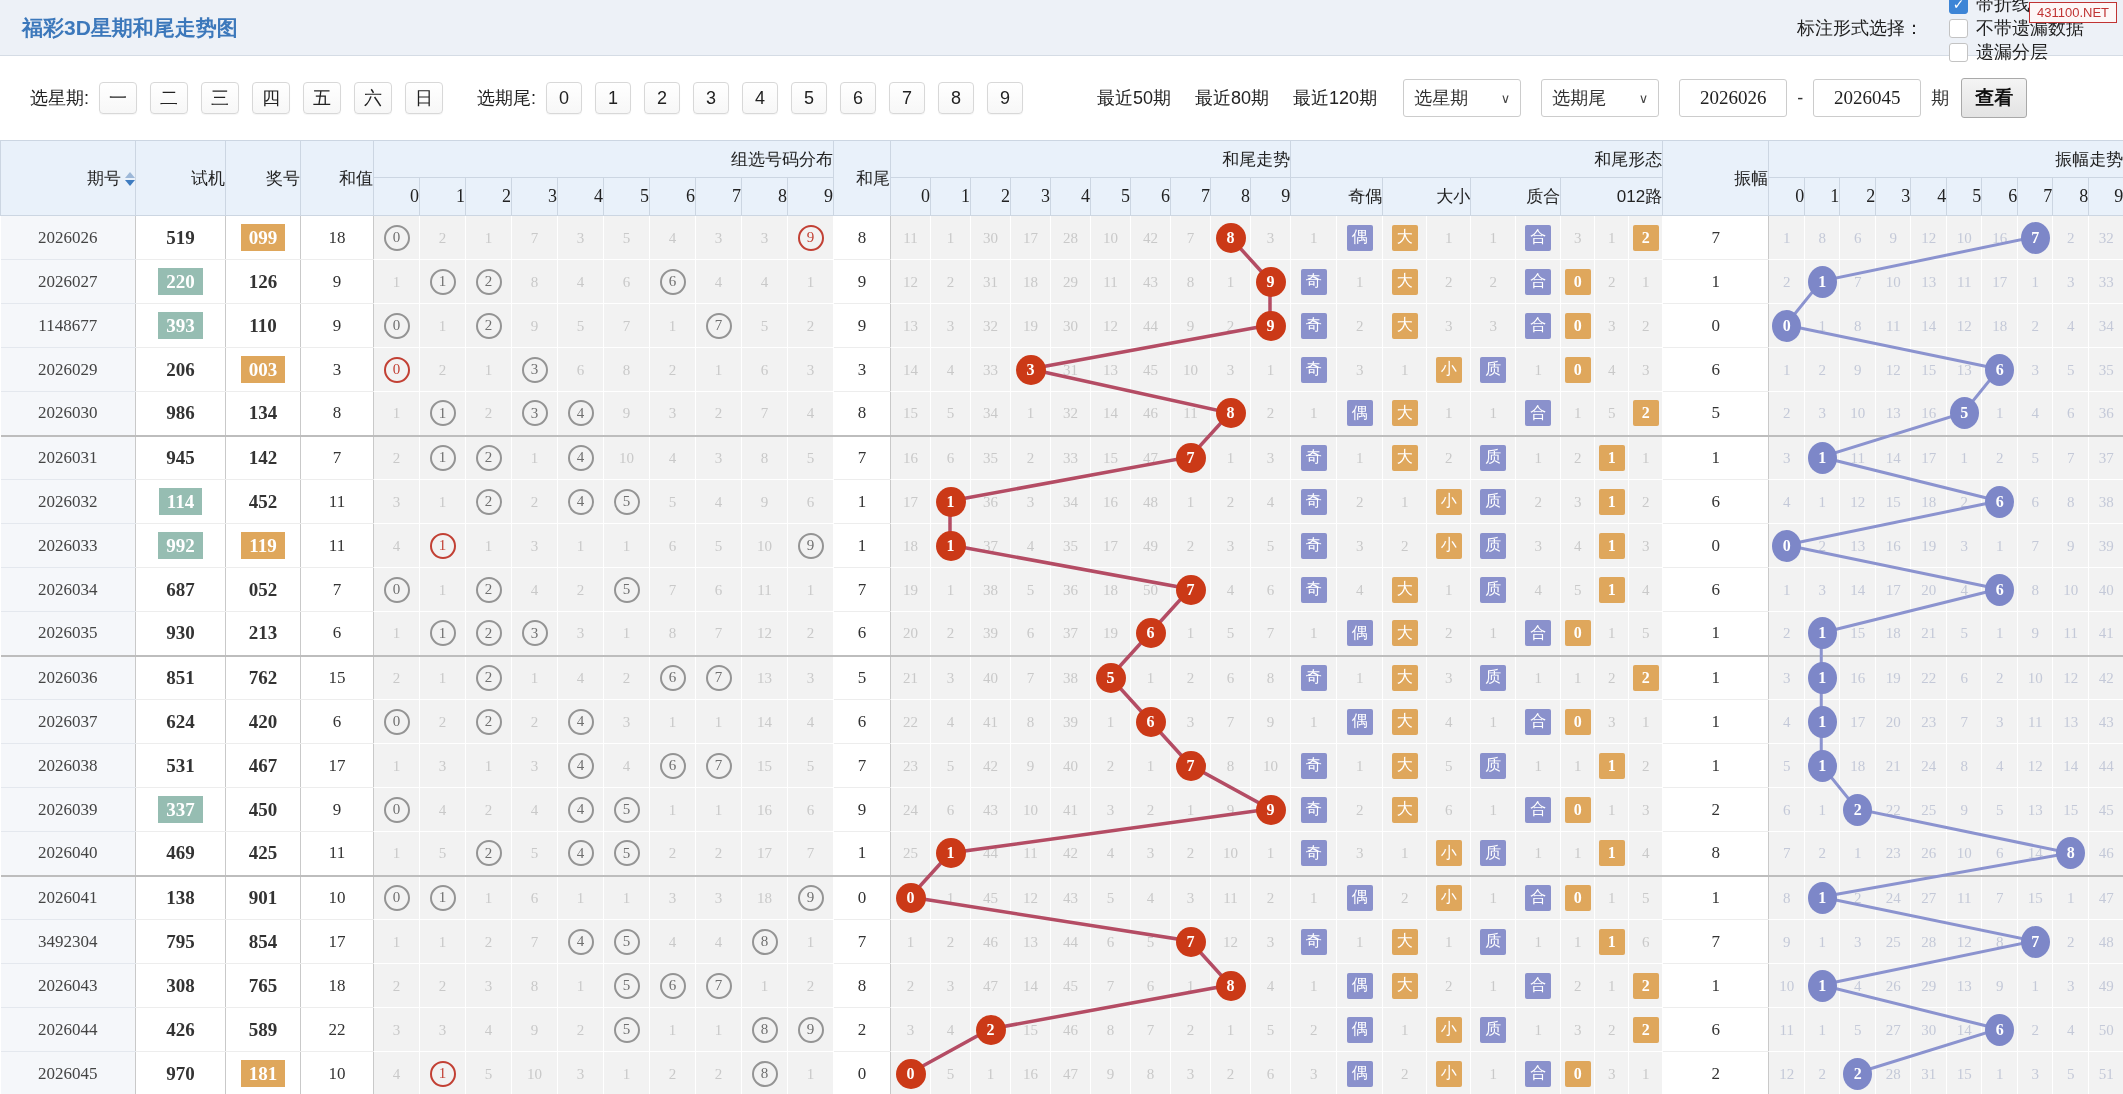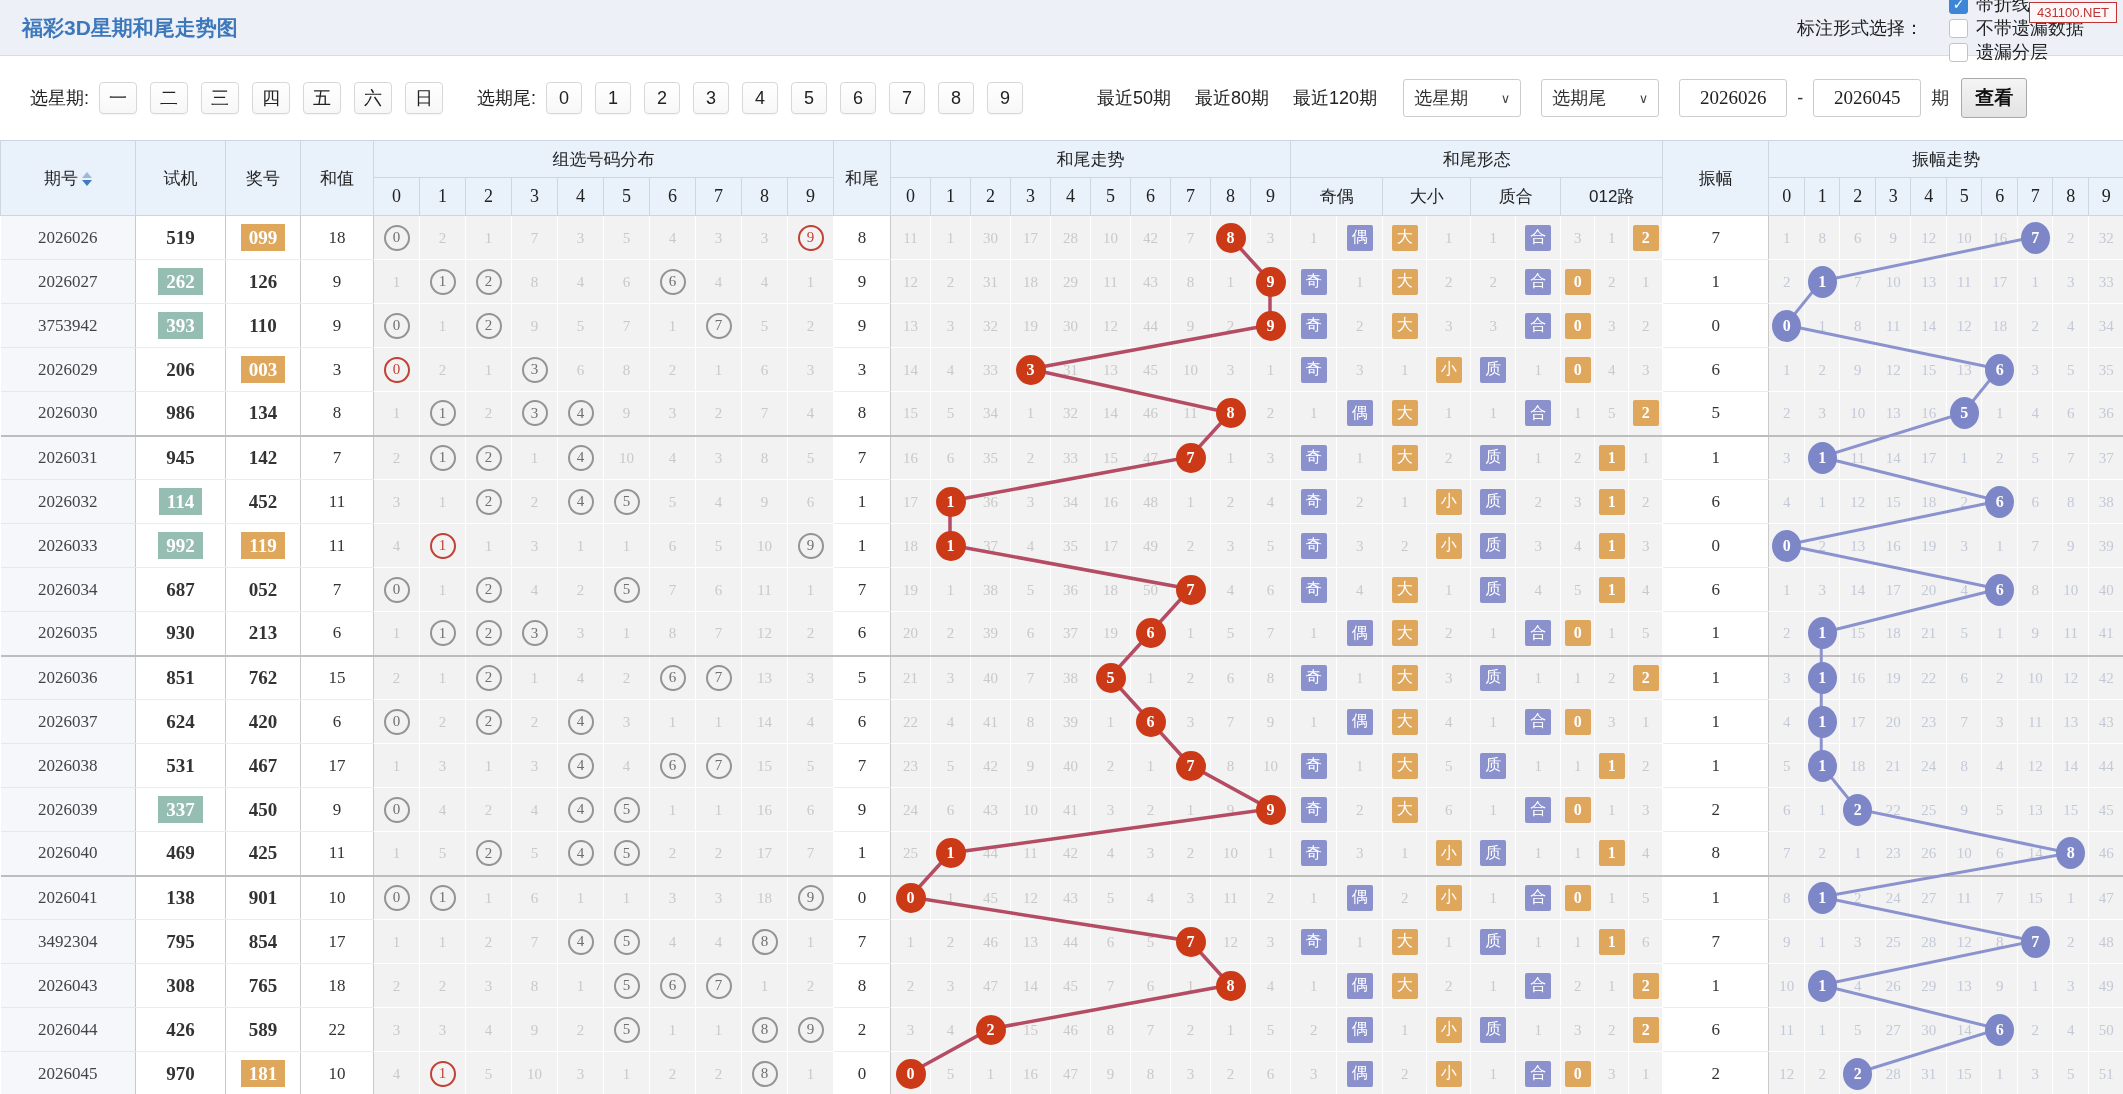--- a/index.html
+++ b/index.html
@@ -34,21 +34,21 @@
   .finput{width:108px;height:38px;border:1px solid #ccc;border-radius:3px;text-align:center;
           font-size:19px;font-family:"Liberation Serif","DejaVu Serif",serif;color:#222;}
   .dash{margin:0 10px;}
   .qi{margin:0 12px 0 10px;}
   .viewbtn{width:66px;height:40px;border:1px solid #a9a9a9;border-radius:3px;background:linear-gradient(#f4f4f4,#e3e3e3);
            font-size:19px;font-weight:bold;color:#111;cursor:pointer;}
 
   
   .tablewrap{position:relative;}
   table{border-collapse:collapse;table-layout:fixed;width:2123px;}
-  th{background:#e9f1fa;border:1px solid #ccd6e2;font-weight:normal;color:#222;font-size:17px;padding:0;}
+  th{background:#e9f1fa;border:1px solid #ccd6e2;font-weight:normal;color:#222;font-size:17px;padding:0;text-align:right;}
   th.grp{height:37px;}
   th.sub{height:38px;}
   th .num{font-family:"Liberation Serif","DejaVu Serif",serif;font-size:18px;}
   td{padding:0;text-align:center;vertical-align:middle;height:44px;
      font-family:"Liberation Serif","DejaVu Serif",serif;font-size:17px;color:#333;overflow:hidden;}
   td.plain{background:#fff;border-bottom:1px solid #ededed;}
   td.pcol{background:#f5f7fa;border-bottom:1px solid #e4e8ee;color:#444;}
   td.gcell{background:#f2f2f2;border-right:1px solid #fff;border-bottom:1px solid #fff;}
   td.secL{border-left:1px solid #c9c9c9;}
   tr.sep td{border-bottom:2px solid #bdbdbd;}
@@ -290,21 +290,21 @@
             <td class="gcell"><span class="missb">9</span></td>
             <td class="gcell"><span class="missb">12</span></td>
             <td class="gcell"><span class="missb">10</span></td>
             <td class="gcell"><span class="missb">16</span></td>
             <td class="gcell"><span class="hitblue">7</span></td>
             <td class="gcell"><span class="missb">2</span></td>
             <td class="gcell"><span class="missb">32</span></td>
           </tr>
           <tr class="bodyrow">
             <td class="pcol">2026027</td>
-            <td class="plain secL"><span class="bignum thl">262</span></td>
+            <td class="plain secL"><span class="bignum thl">220</span></td>
             <td class="plain secL"><span class="bignum ">126</span></td>
             <td class="plain secL">9</td>
             <td class="gcell secL"><span class="miss">1</span></td>
             <td class="gcell"><span class="ring ">1</span></td>
             <td class="gcell"><span class="ring ">2</span></td>
             <td class="gcell"><span class="miss">8</span></td>
             <td class="gcell"><span class="miss">4</span></td>
             <td class="gcell"><span class="miss">6</span></td>
             <td class="gcell"><span class="ring ">6</span></td>
             <td class="gcell"><span class="miss">4</span></td>
@@ -336,21 +336,21 @@
             <td class="gcell"><span class="missb">7</span></td>
             <td class="gcell"><span class="missb">10</span></td>
             <td class="gcell"><span class="missb">13</span></td>
             <td class="gcell"><span class="missb">11</span></td>
             <td class="gcell"><span class="missb">17</span></td>
             <td class="gcell"><span class="missb">1</span></td>
             <td class="gcell"><span class="missb">3</span></td>
             <td class="gcell"><span class="missb">33</span></td>
           </tr>
           <tr class="bodyrow">
-            <td class="pcol">3753942</td>
+            <td class="pcol">1148677</td>
             <td class="plain secL"><span class="bignum thl">393</span></td>
             <td class="plain secL"><span class="bignum ">110</span></td>
             <td class="plain secL">9</td>
             <td class="gcell secL"><span class="ring ">0</span></td>
             <td class="gcell"><span class="miss">1</span></td>
             <td class="gcell"><span class="ring ">2</span></td>
             <td class="gcell"><span class="miss">9</span></td>
             <td class="gcell"><span class="miss">5</span></td>
             <td class="gcell"><span class="miss">7</span></td>
             <td class="gcell"><span class="miss">1</span></td>

